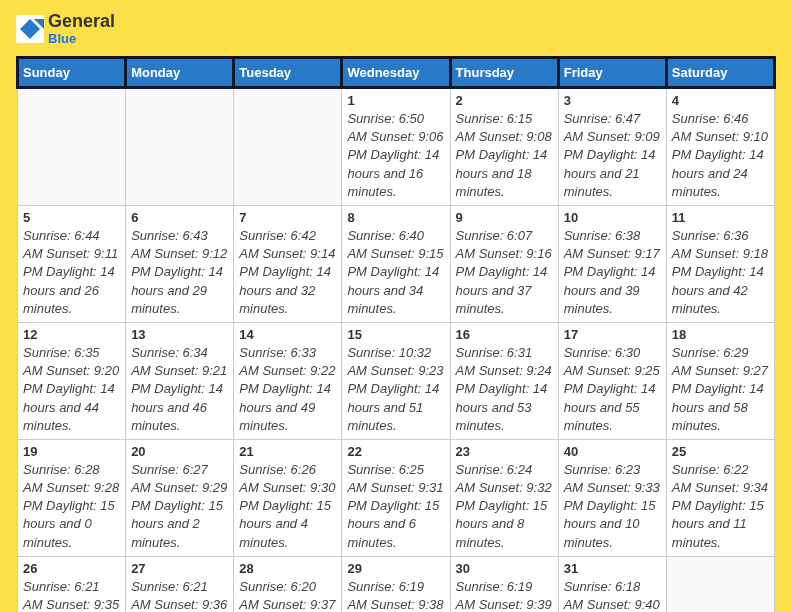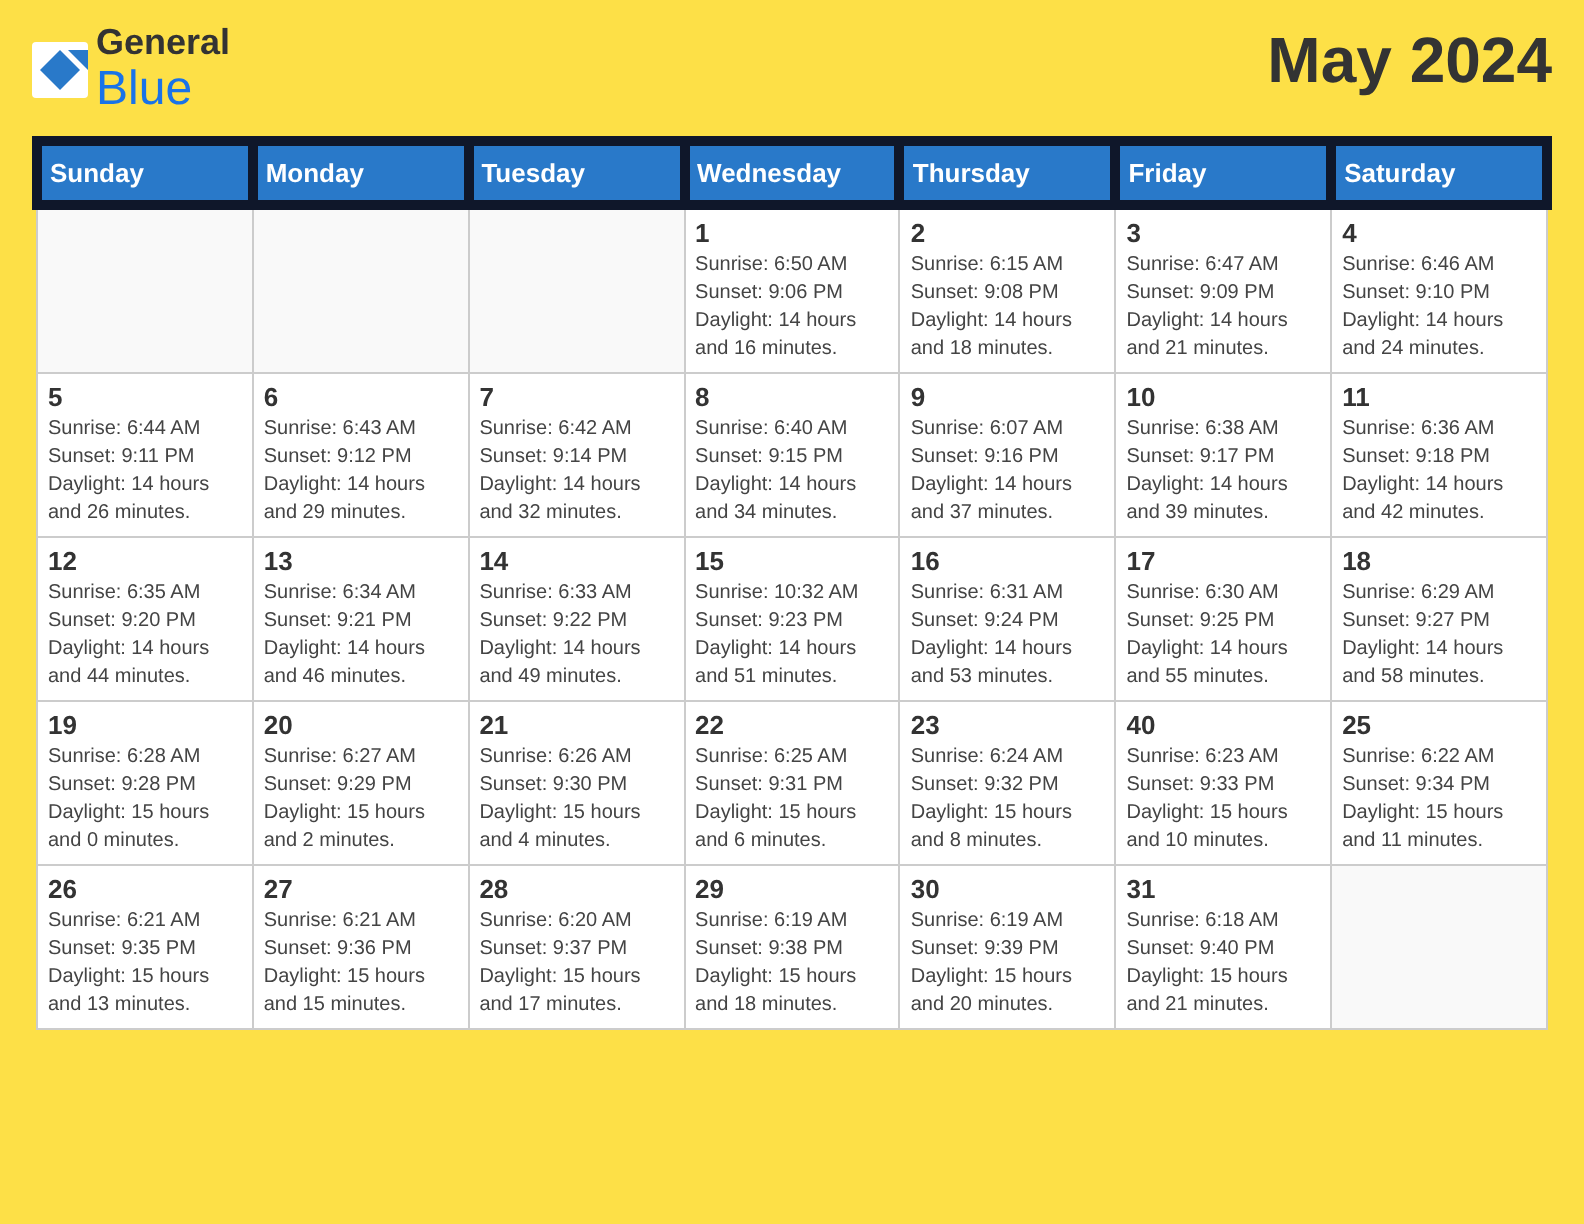--- a/index.html
+++ b/index.html
@@ -31,22 +31,22 @@
       display: flex;
       flex-direction: column;
       line-height: 1.1;
     }
     .logo-general {
       font-size: 18px;
       font-weight: bold;
       color: #333;
     }
     .logo-blue {
-      font-size: 24px;
-      font-weight: normal;
+      font-size: 13px;
+      font-weight: bold;
       color: #1a73e8;
     }
     .logo-icon {
       width: 28px;
       height: 28px;
       margin-right: 4px;
     }
     .title-block {
       text-align: right;
     }
@@ -64,21 +64,21 @@
       border-collapse: collapse;
       table-layout: fixed;
     }
     .calendar thead tr th {
       background: #2979c9;
       color: #fff;
       font-size: 13px;
       font-weight: bold;
       padding: 6px 4px;
       text-align: left;
-      border: 5px solid #0f172a;
+      border: 3px solid #0f172a;
     }
     .calendar tbody tr td {
       border: 1px solid #ccc;
       vertical-align: top;
       padding: 4px 5px;
       font-size: 10.5px;
       color: #333;
       background: #fff;
       height: 80px;
     }
@@ -86,43 +86,43 @@
       background: #f9f9f9;
     }
     .day-num {
       font-size: 13px;
       font-weight: bold;
       color: #333;
       display: block;
       margin-bottom: 2px;
     }
     .day-info {
-      font-size: 10px;
+      font-size: 13px;
       color: #444;
       line-height: 1.4;
+      font-style: italic;
     }
   </style>
 </head>
 <body>
 
 <div class="page">
   <div class="header">
     <div class="logo">
       <svg class="logo-icon" viewBox="0 0 28 28">
         <rect x="0" y="0" width="28" height="28" rx="2" fill="#fff"></rect>
         <polygon points="14,4 24,14 14,24 4,14" fill="#2979c9"></polygon>
         <polygon points="18,4 28,4 28,14" fill="#2979c9"></polygon>
       </svg>
       <div class="logo-text">
         <span class="logo-general">General</span>
         <span class="logo-blue">Blue</span>
       </div>
     </div>
     <div class="title-block">
-      <div class="main-title">May 2024</div>
     </div>
   </div>
 
   <table class="calendar">
     <thead>
       <tr>
       <th>Sunday</th>
           <th>Monday</th>
           <th>Tuesday</th>
           <th>Wednesday</th>

